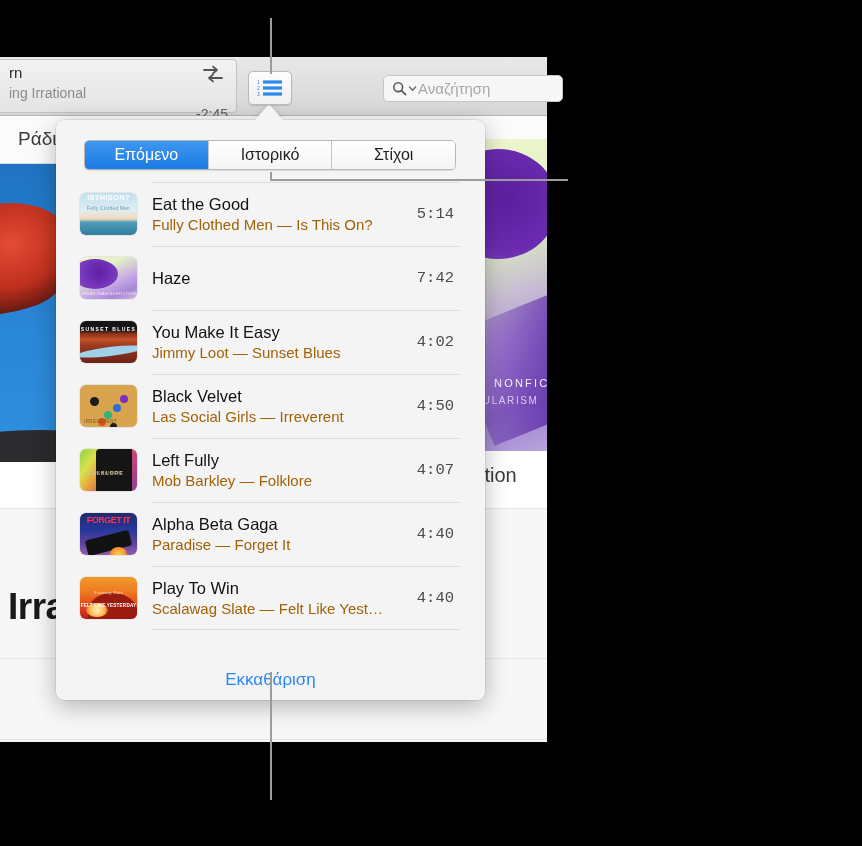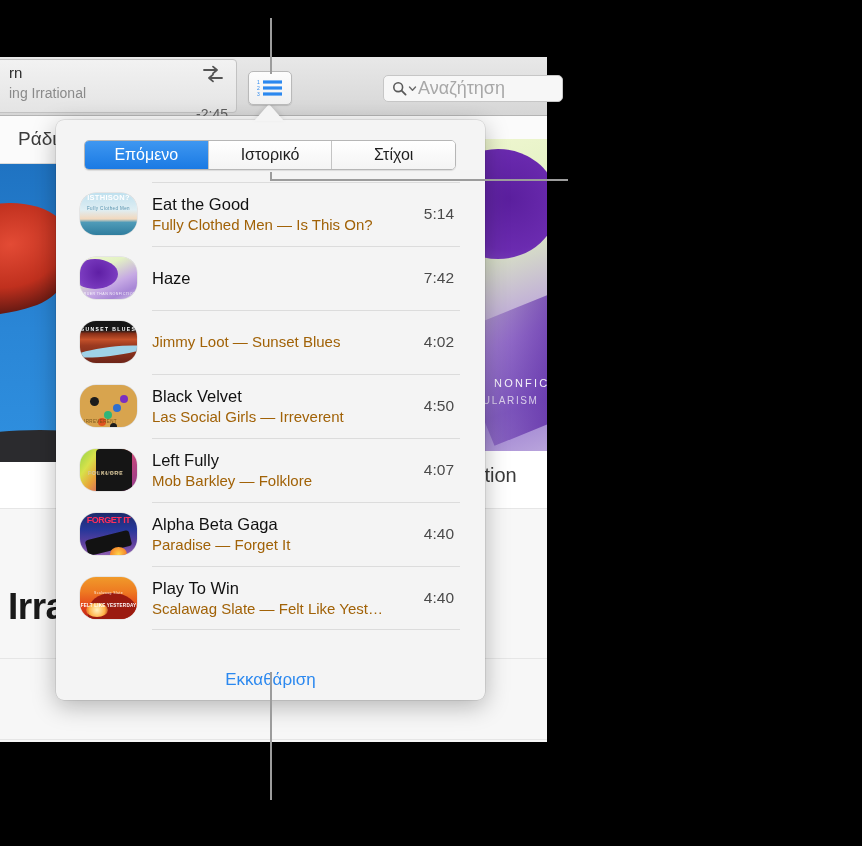--- a/index.html
+++ b/index.html
@@ -46,21 +46,21 @@
     box-shadow: 0 1px 1px rgba(0,0,0,.14);
     display:flex; align-items:center; justify-content:center;
     z-index: 40;
   }
 
   .search-box {
     position:absolute; left:383px; top:75px; width:180px; height:27px;
     background:#f7f7f7; border:1px solid #c6c6c6; border-radius:5px;
     display:flex; align-items:center; padding-left:8px; gap:1px;
   }
-  .search-ph { font-size:18px; color:#a8a8a8; }
+  .search-ph { font-size:15px; color:#a8a8a8; }
 
   
   .navstrip {
     position:absolute; left:0; top:59px; width:547px; height:48px;
     background:#fbfbfb; border-bottom:1px solid #dcdcdc;
   }
   .navstrip .radio-tab {
     position:absolute; left:18px; top:12px; font-size:19px; color:#3c3c3c;
   }
   .navstrip .store-tab {
@@ -157,37 +157,37 @@
   .seg div.active {
     background: linear-gradient(#3f97f0,#1a7ae4);
     color:#ffffff;
   }
 
   .tracklist { position:absolute; left:24px; top:62px; width:380px; }
   .track {
     position:relative; height:64px; display:flex; align-items:center;
   }
   .art {
-    width:57px; height:42px; border-radius:16px; flex:0 0 57px;
+    width:57px; height:42px; border-radius:6px; flex:0 0 57px;
     overflow:hidden; position:relative; box-shadow:0 0 0 .5px rgba(0,0,0,.12);padding-left:26px;
   }
   .art .artlabel {
     position:absolute; left:0; top:0; width:100%;
     font-size:7.5px; color:#fff; text-align:center;
     letter-spacing:.3px; line-height:10px; font-weight:bold;
   }
   .art .artsub {
     position:absolute; left:0; bottom:3px; width:100%;
     font-size:4.5px; color:#fff; text-align:center; opacity:.85; letter-spacing:.4px;
   }
   .tmeta { flex:1; padding-left:15px; min-width:0; }
   .tname { font-size:16.5px; color:#111; line-height:21px; white-space:nowrap; }
   .tsub  { font-size:15px; color:#a16207; line-height:20px; white-space:nowrap;
            overflow:hidden; text-overflow:ellipsis; max-width:235px; }
-  .tdur  { font-size:15.5px; color:#4a4a4a; padding-right:6px; }
+  .tdur  { font-size:15.5px; color:#4a4a4a; padding-right:6px;font-family:Liberation Mono, monospace; }
   .tsep {
     position:absolute; left:72px; right:0; top:0; height:1px; background:#dcdcdc;
   }
   .tsep.last { top:auto; bottom:0; }
 
   .clear-link {
     position:absolute; left:0; right:0; top:512px; text-align:center;
     font-size:17px; color:#2b88ef;margin-top:38px;
   }
 
@@ -304,20 +304,21 @@
         <div class="tdur">7:42</div>
       </div>
 
       <div class="track">
         <div class="tsep"></div>
         <div class="art" style="background:linear-gradient(#161616 0%,#161616 22%,#8a3018 30%,#c4512a 44%,#9c3a20 58%,#6d2418 100%)">
           <div class="artlabel" style="font-size:5px;letter-spacing:1.4px;top:3px">SUNSET BLUES</div>
           <div style="position:absolute;left:-4px;top:26px;width:68px;height:9px;background:#9fd2e8;border-radius:50%;transform:rotate(-7deg)"></div>
         </div>
         <div class="tmeta">
+          <div class="tname">You Make It Easy</div>
           <div class="tsub">Jimmy Loot — Sunset Blues</div>
         </div>
         <div class="tdur">4:02</div>
       </div>
 
       <div class="track">
         <div class="tsep"></div>
         <div class="art" style="background:#d8a44e">
           <div style="position:absolute;left:10px;top:12px;width:9px;height:9px;border-radius:50%;background:#1c1c1c"></div>
           <div style="position:absolute;left:24px;top:26px;width:8px;height:8px;border-radius:50%;background:#2fb57a"></div>

